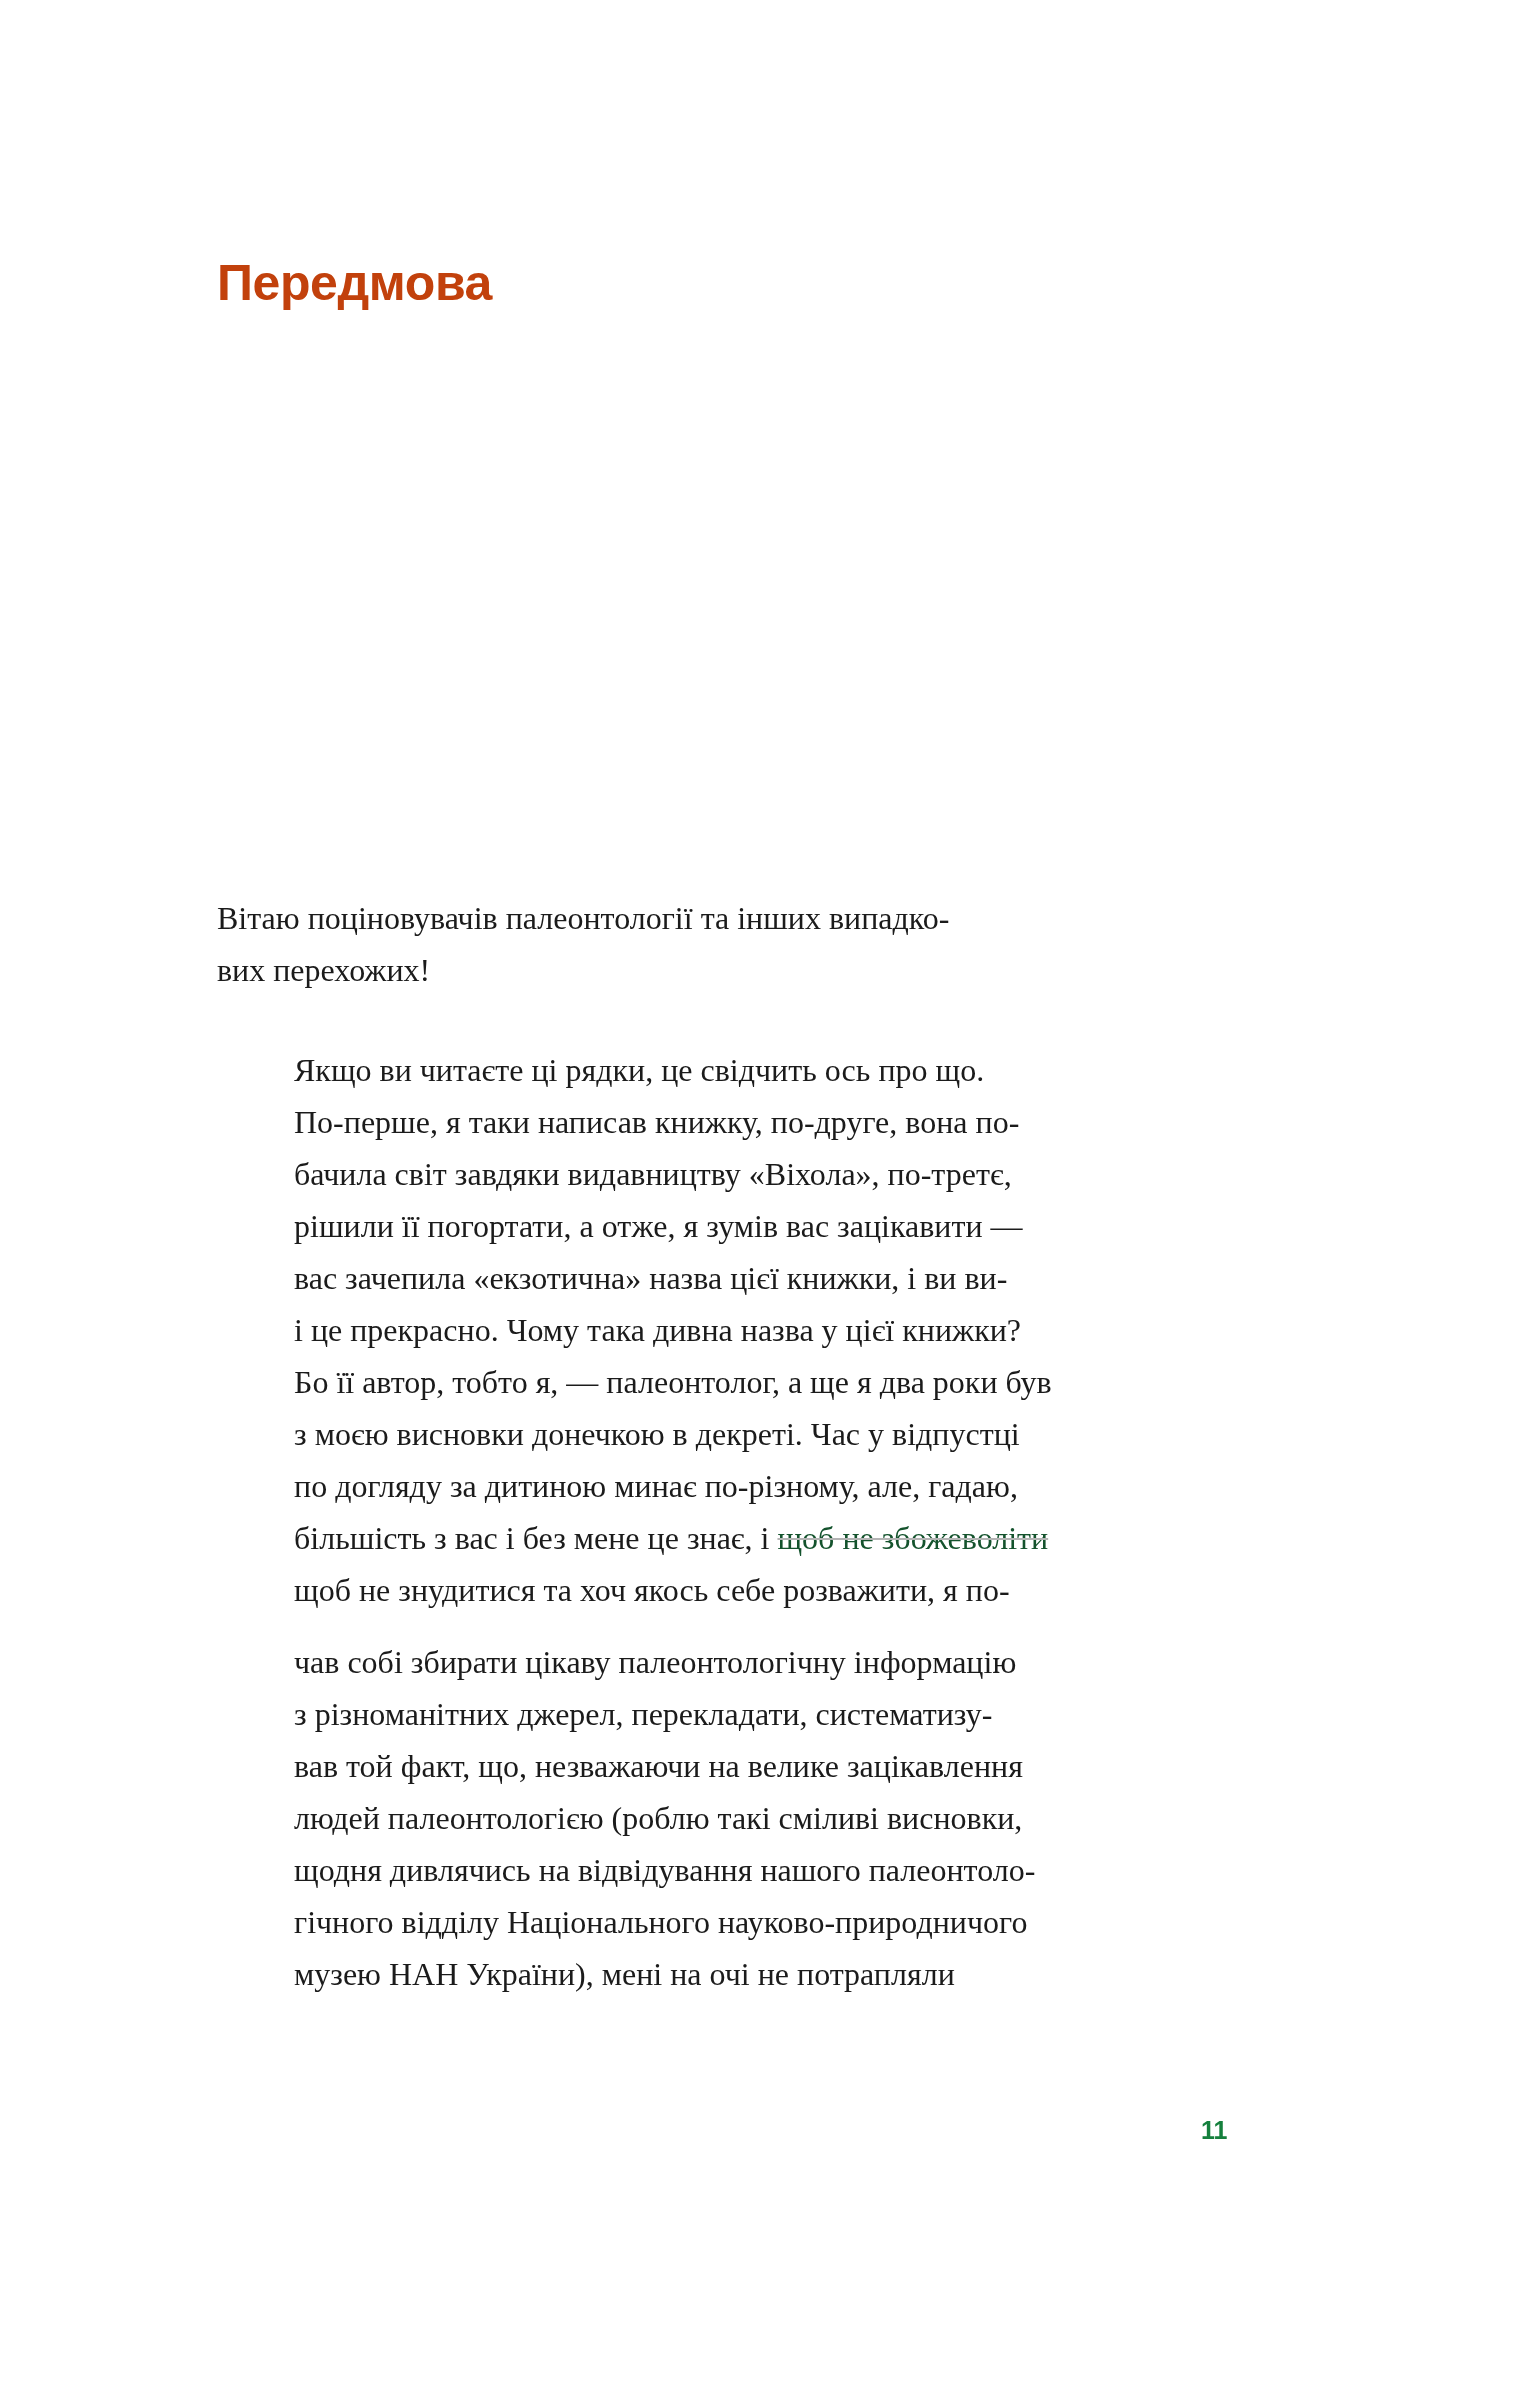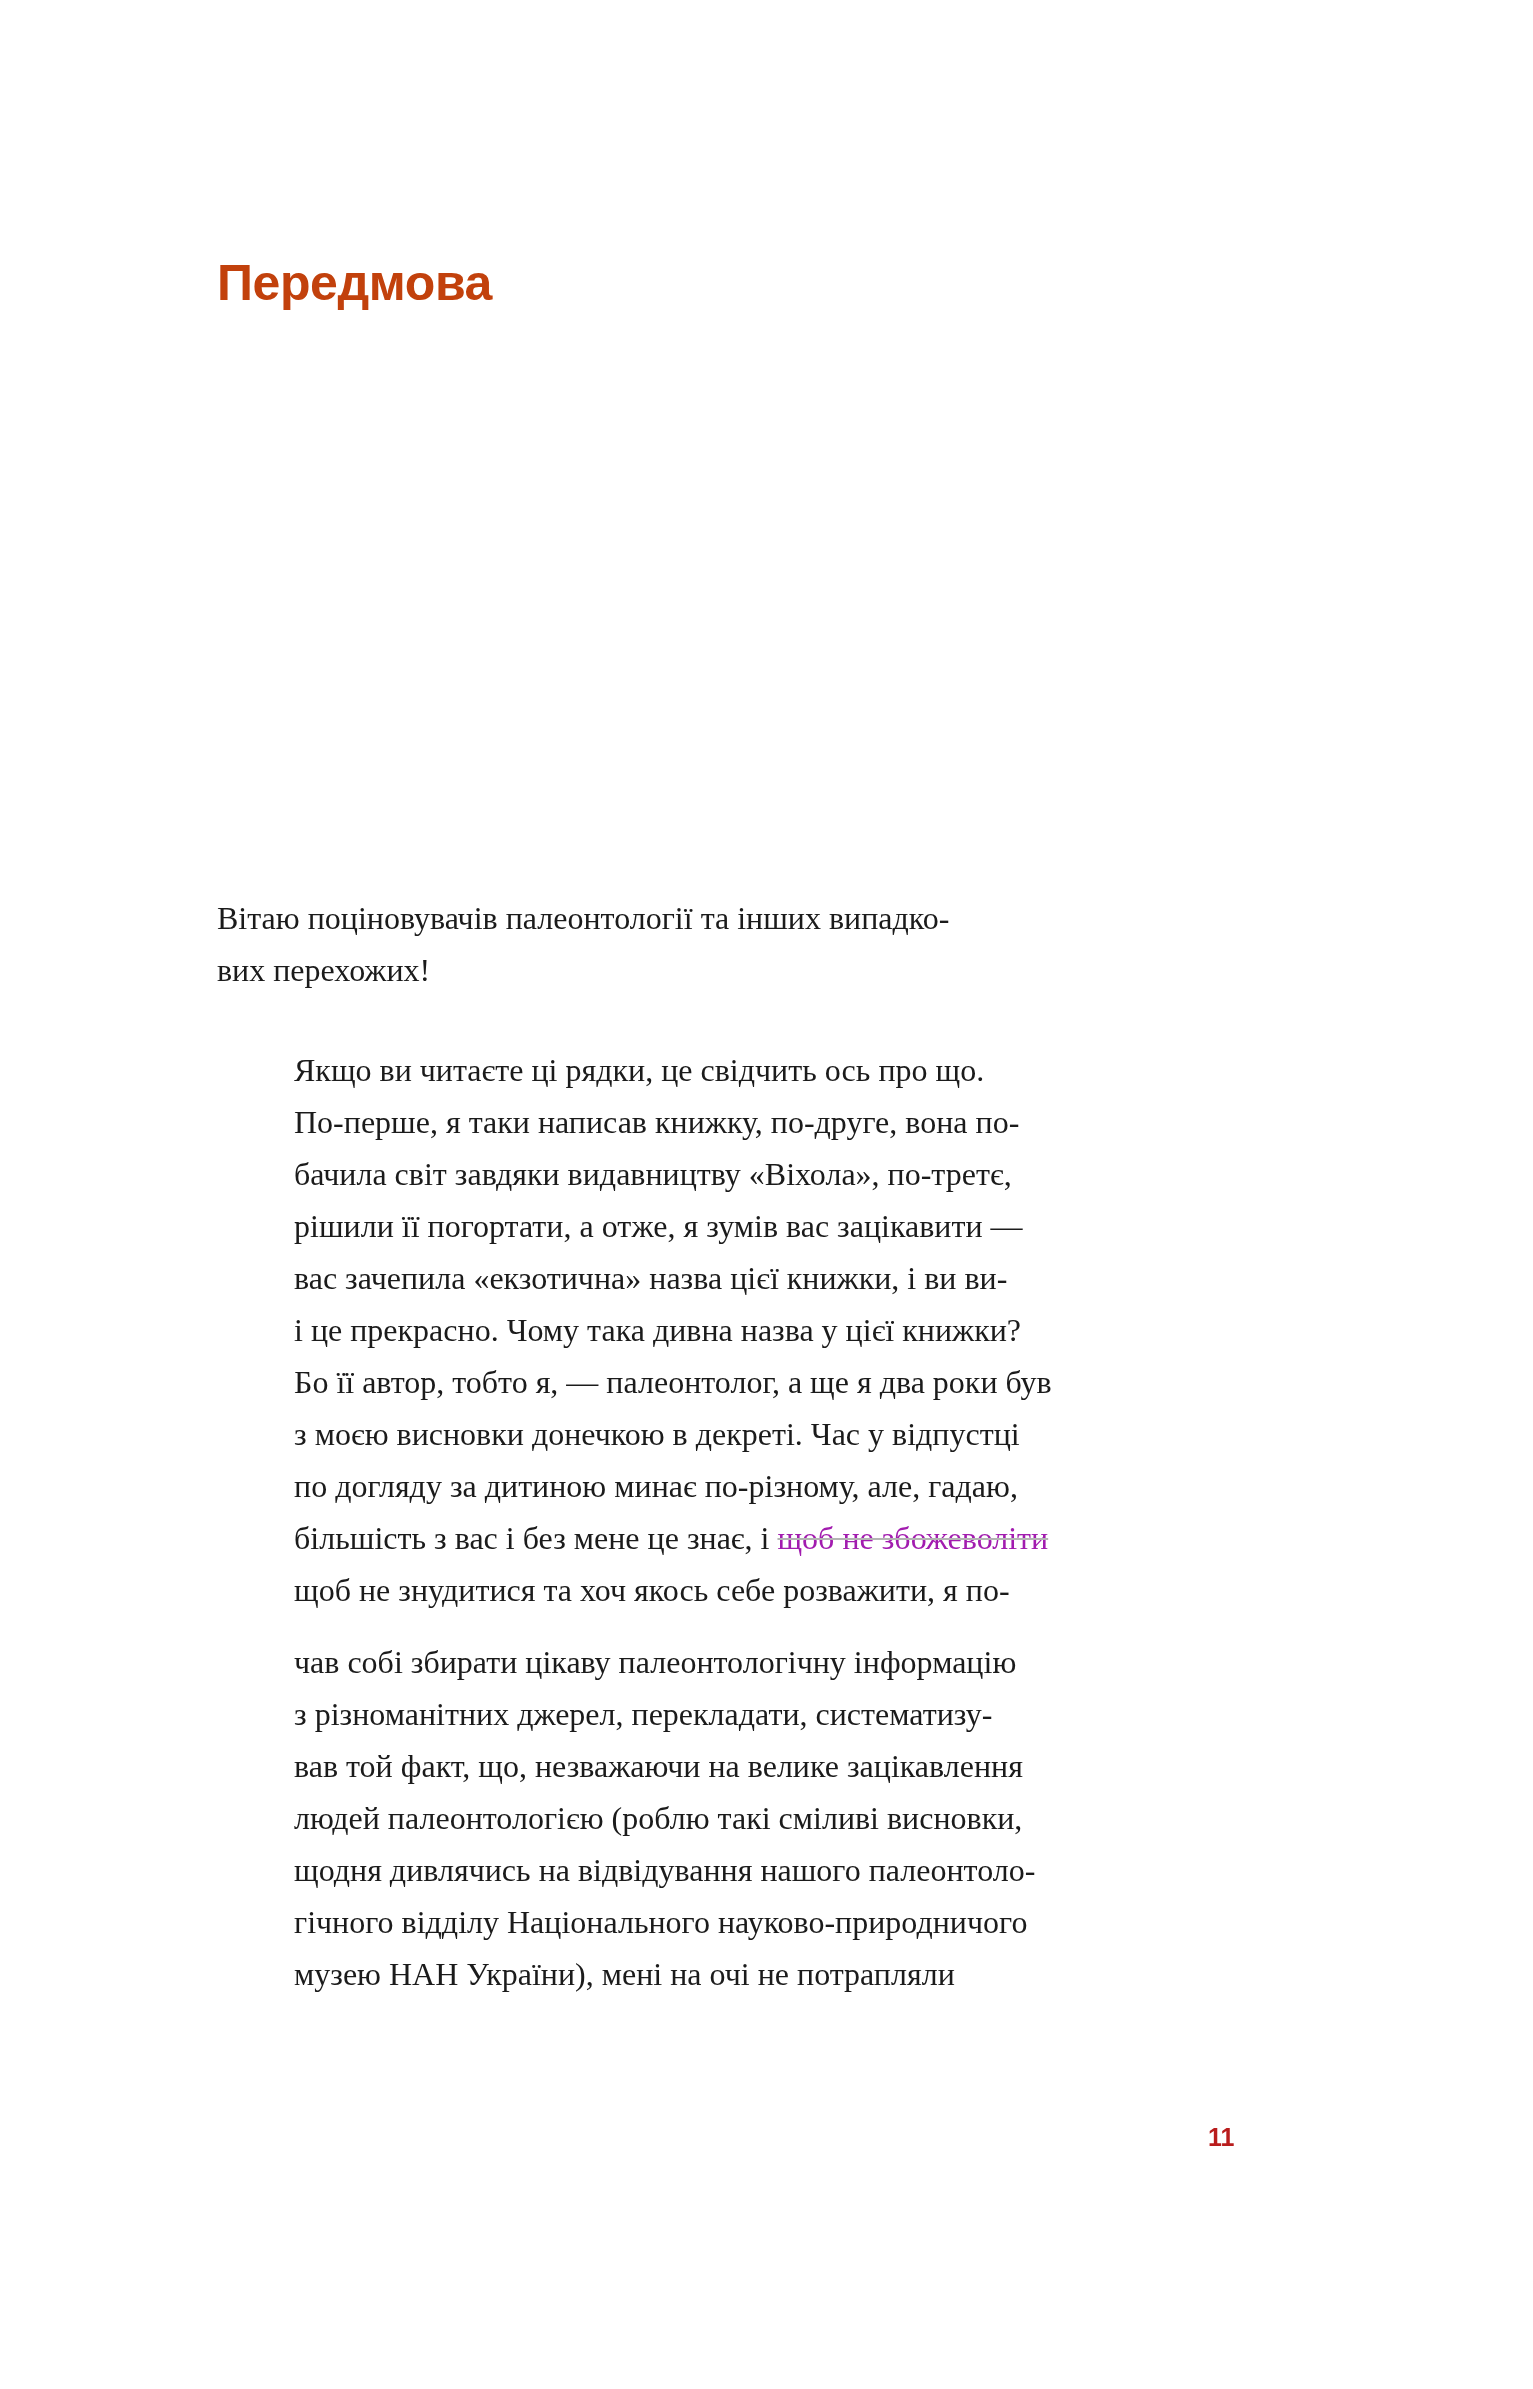--- a/index.html
+++ b/index.html
@@ -58,37 +58,37 @@
   }
 
   
   .line {
     display: block;
     white-space: pre;
   }
 
   
   .struck {
-    color: #a21caf;
+    color: #14532d;
     text-decoration: line-through;
     text-decoration-color: #b4b4b4;
     text-decoration-thickness: 1.6px;
   }
 
   
   .folio {
     position: absolute;
     left: 1200px;
     top: 2115px;
     font-family: "Liberation Sans", "DejaVu Sans", sans-serif;
     font-weight: 700;
     font-size: 25px;
     line-height: 29px;
-    color: #b91c1c;
-    margin: 8px;
+    color: #15803d;
+    margin: 1px;
   }
 </style>
 </head>
 <body>
 
 <div class="page">
 
   <h1 class="chapter-title">Передмова</h1>
 
   <div class="body-block">

